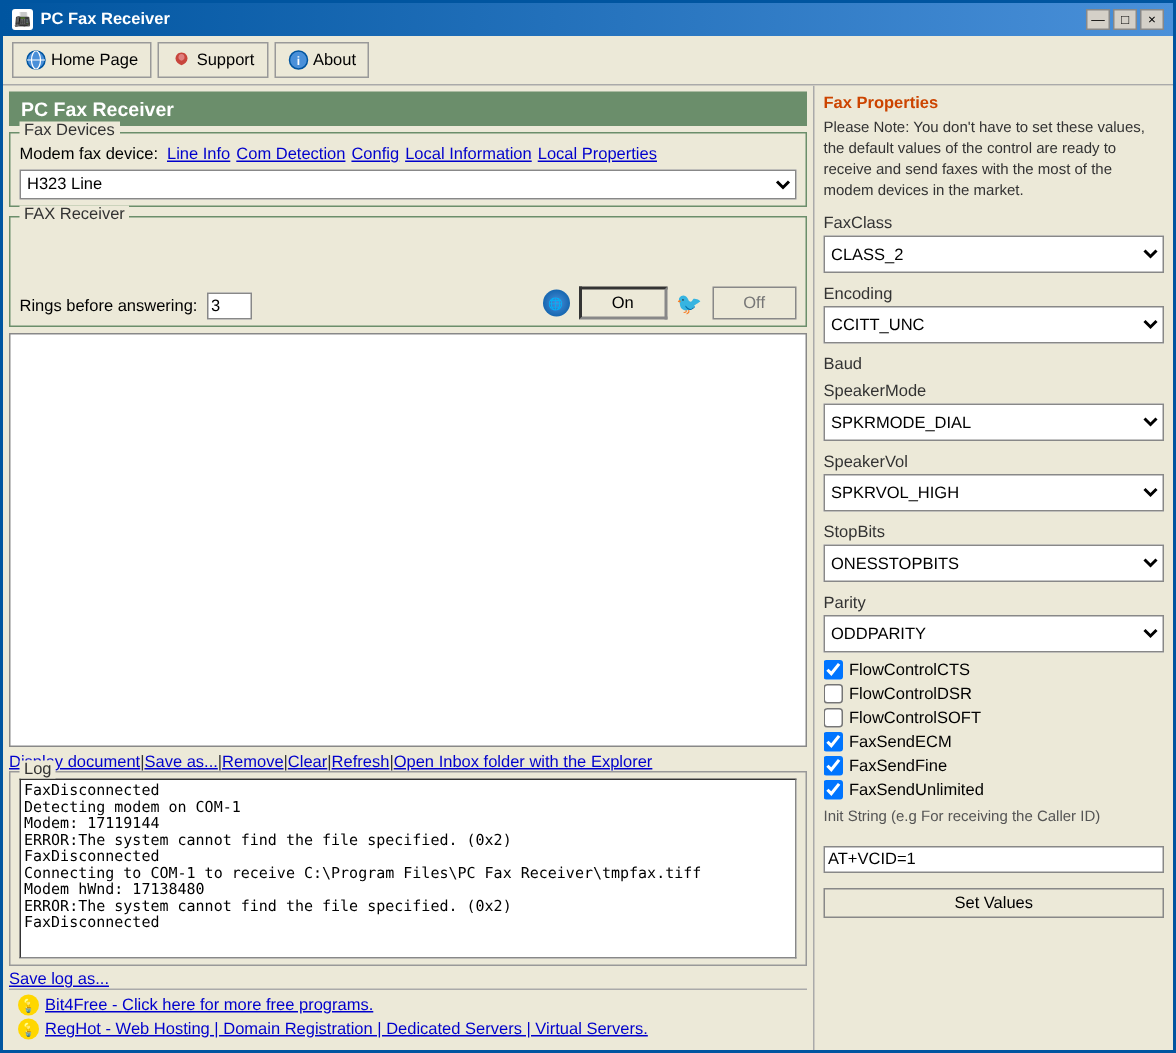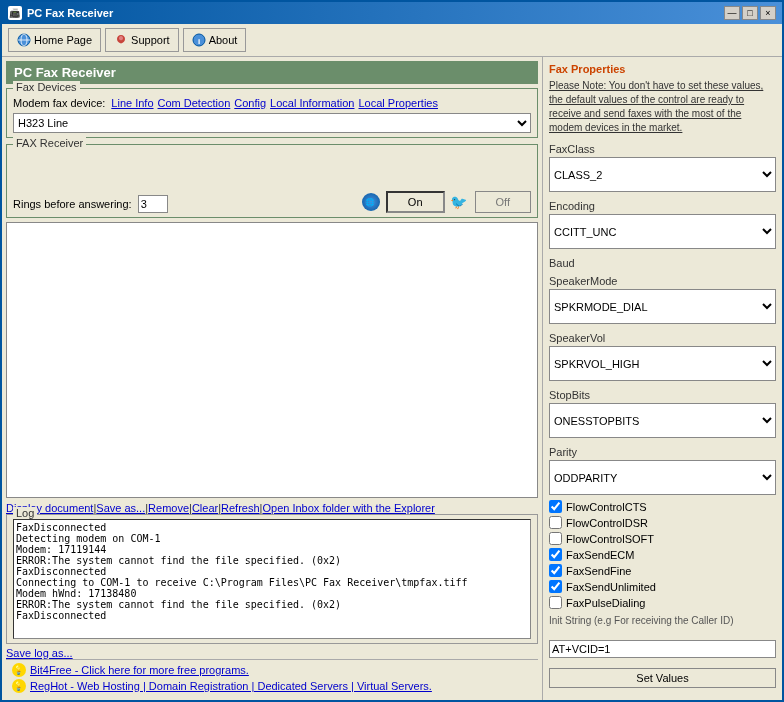--- a/index.html
+++ b/index.html
@@ -258,32 +258,31 @@
       color: #cc4400;
       font-size: 11px;
       font-weight: bold;
       margin-bottom: 4px;
     }
     .rp-note {
       font-size: 10px;
       color: #333;
       margin-bottom: 8px;
       line-height: 1.4;
-      text-decoration: underline;
     }
     .rp-field-label {
       font-size: 11px;
       color: #333;
       margin-bottom: 2px;
       margin-top: 6px;
     }
     .rp-select {
       width: 100%;
       font-size: 11px;
-      height: 35px;
+      height: 25px;
       border: 1px solid #888;
       background: white;
       margin-bottom: 2px;
     }
     .rp-checkbox-row {
       display: flex;
       align-items: center;
       gap: 4px;
       margin: 3px 0;
     }
@@ -518,24 +517,20 @@
         <span>FaxSendECM</span>
       </div>
       <div class="rp-checkbox-row">
         <input type="checkbox" checked="" style="">
         <span>FaxSendFine</span>
       </div>
       <div class="rp-checkbox-row">
         <input type="checkbox" checked="" style="">
         <span>FaxSendUnlimited</span>
       </div>
-      <div class="rp-checkbox-row">
-        <input type="checkbox" style="">
-        <span>FaxPulseDialing</span>
-      </div>
 
       <div class="rp-init-label">Init String (e.g For receiving the Caller ID)</div>
       <input class="rp-init-input" type="text" value="AT+VCID=1" style="">
 
       <button class="set-values-btn">Set Values</button>
     </div>
   </div>
 </div>
 
 </body></html>

